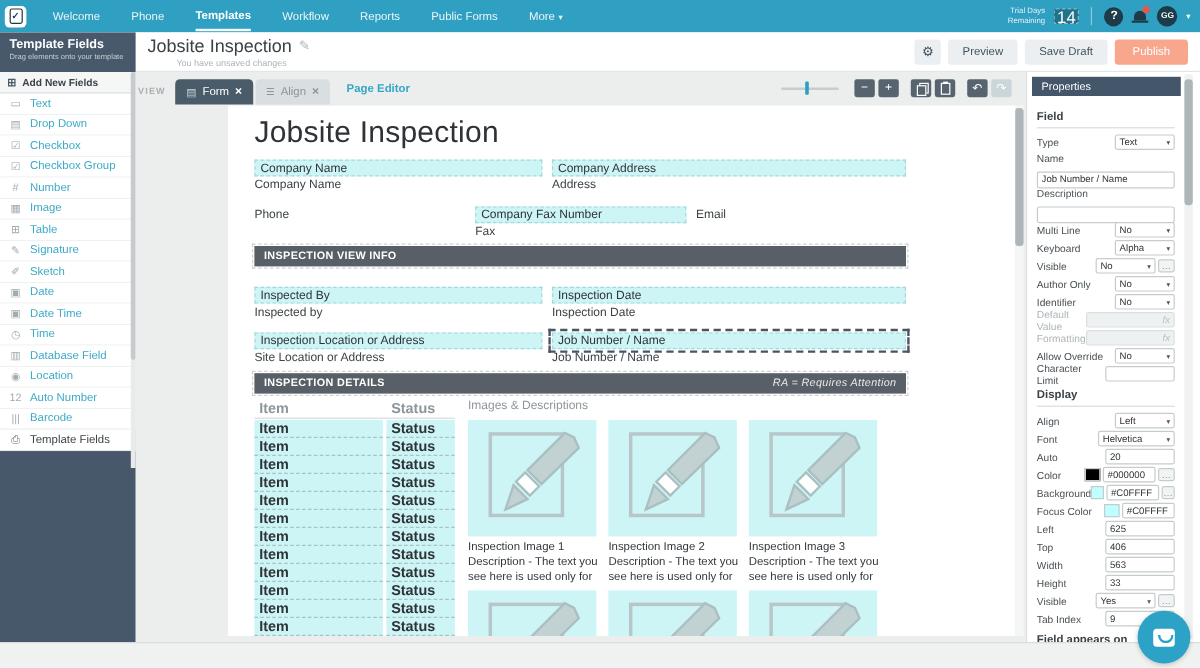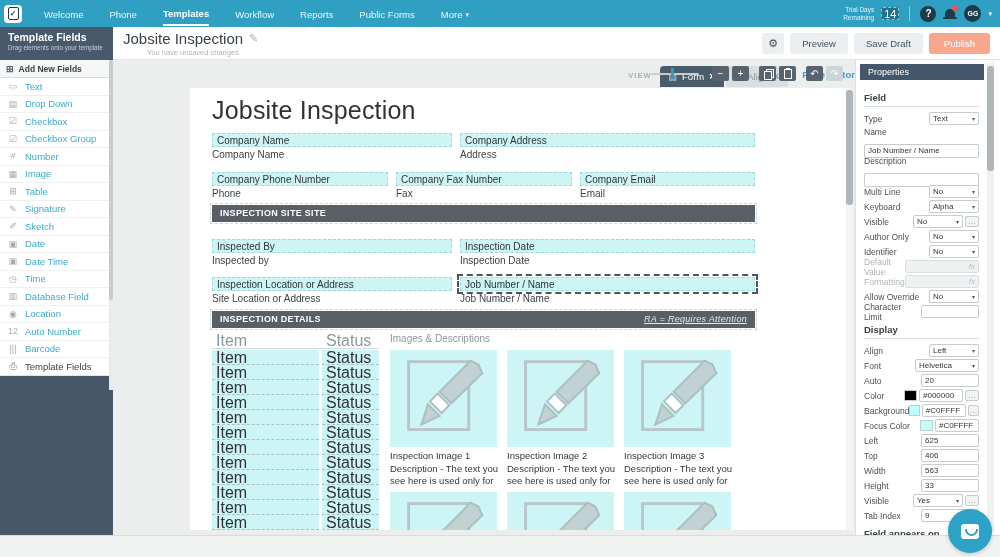--- a/index.html
+++ b/index.html
@@ -10,21 +10,21 @@
   
   .navbar { position:absolute; left:0; top:0; width:1000px; height:27px; background:#2FA0C2; display:flex; align-items:center; }
   .logo { width:18px; height:18px; background:#fff; border-radius:4px; margin-left:4px; display:flex; align-items:center; justify-content:center; }
   .logo-inner { width:11px; height:13px; border:1.5px solid #1C3A4A; border-radius:2px; color:#1C3A4A; font-size:8px; font-weight:bold; display:flex; align-items:center; justify-content:center; }
   .nav-items { display:flex; gap:26px; margin-left:22px; align-items:center; }
   .nav-item { color:#EAF6F9; font-size:9.5px; cursor:pointer; padding:7px 0 5px; display:flex; align-items:center; gap:3px; }
   .nav-item.active { border-bottom:2px solid #fff; color:#fff; font-weight:bold; }
   .nav-caret { font-size:7px; }
   .nav-right { margin-left:auto; display:flex; align-items:center; gap:7px; padding-right:8px; }
   .trial { text-align:right; color:#E6F3F7; font-size:6.5px; line-height:7.5px; }
-  .trial-badge { min-width:17px; height:13px; background:rgba(0,0,0,.28); border:1px dashed rgba(255,255,255,.55); border-radius:2px; color:#fff; font-size:11px; display:flex; align-items:center; justify-content:center; padding:0 2px; }
+  .trial-badge { min-width:17px; height:13px; background:rgba(0,0,0,.28); border:1px dashed rgba(255,255,255,.55); border-radius:2px; color:#fff; font-size:14px; display:flex; align-items:center; justify-content:center; padding:0 2px; }
   .nav-div { width:1px; height:15px; background:rgba(255,255,255,.45); margin:0 3px; }
   .qmark { width:16px; height:16px; border-radius:50%; background:#1E3B49; color:#fff; font-size:10px; font-weight:bold; display:flex; align-items:center; justify-content:center; }
   .bellwrap { position:relative; width:14px; height:14px; }
   .bell { position:absolute; left:2px; top:2px; width:10px; height:8px; background:#1E3B49; border-radius:5px 5px 1px 1px; }
   .bell::after { content:""; position:absolute; left:-2px; top:8px; width:14px; height:2px; background:#1E3B49; border-radius:1px; }
   .bell-dot { position:absolute; right:-1px; top:-2px; width:6px; height:6px; border-radius:50%; background:#E8554D; }
   .avatar { width:17px; height:17px; border-radius:50%; background:#1E3B49; color:#fff; font-size:7px; font-weight:bold; display:flex; align-items:center; justify-content:center; }
   .av-caret { color:#fff; font-size:7px; }
 
   
@@ -51,21 +51,21 @@
   .sb-label { color:#3BAAC6; font-size:9.5px; }
   .sb-footer { height:18px; background:#fff; display:flex; align-items:center; gap:6px; padding-left:7px; border-bottom:1px solid #E3E6E6; cursor:pointer; }
   .sb-footer .sb-ico { color:#5A6670; }
   .sb-footer-label { color:#3B4247; font-size:9.5px; }
   .sb-fill { flex:1; background:#46586A; }
   .sb-scroll { position:absolute; right:0; top:0; width:4px; height:330px; background:#E9EBEB; }
   .sb-thumb { width:4px; height:240px; background:#C6CCCE; border-radius:2px; }
 
   
   .workarea { position:absolute; left:113px; top:60px; width:742px; height:475px; background:#ECEDED; }
-  .tabbar { position:relative; height:27px; display:flex; align-items:flex-end; padding-left:2px;justify-content:flex-end; }
+  .tabbar { position:relative; height:27px; display:flex; align-items:flex-end; padding-left:2px; }
   .view-label { font-size:7.5px; font-weight:bold; letter-spacing:1px; color:#A9B0B4; margin:0 8px 7px 0; }
   .tab { height:21px; border-radius:4px 4px 0 0; display:flex; align-items:center; gap:5px; padding:0 9px; font-size:9.5px; cursor:pointer; }
   .tab.form { background:#4A5C69; color:#fff; }
   .tab.form .tab-ico { color:#C9D4D9; font-size:9px; }
   .tab.form .tab-x { color:#fff; font-weight:bold; font-size:10px; }
   .tab.list { background:#D9DEE0; color:#8A969D; margin-left:2px; }
   .tab.list .tab-ico { font-size:8px; }
   .tab.list .tab-x { font-weight:bold; font-size:10px; color:#8A969D; }
   .page-editor { color:#35A7C6; font-size:9.5px; font-weight:bold; margin:0 0 7px 14px; cursor:pointer; }
   .ctrl-group { position:absolute; right:12px; top:6px; display:flex; align-items:center; gap:3px; }
@@ -85,26 +85,26 @@
   .canvas { position:absolute; left:77px; top:28px; width:656px; height:442px; background:#fff; overflow:hidden; }
   .canvas-scroll { position:absolute; left:733px; top:28px; width:7px; height:442px; background:#F4F5F5; }
   .canvas-thumb { width:7px; height:115px; background:#AEB6BA; border-radius:3px; margin-top:2px; }
   .c-title { position:absolute; left:22px; top:8px; font-size:25px; color:#2F3337; font-weight:500; letter-spacing:.2px; }
   .frow { position:absolute; left:22px; display:flex; gap:8px; }
   .ffield { cursor:pointer; }
   .fval { height:14px; line-height:13px; background:#CDF5F6; border:1px dashed rgba(88,160,165,.35); font-size:10px; color:#2F3337; padding:0 4px; overflow:hidden; white-space:nowrap; }
   .flab { font-size:10px; color:#3C4246; margin-top:2px; }
   .ffield.selected .fval { outline:2px dashed #4A5560; outline-offset:1px; }
   .sec { position:absolute; left:22px; width:543px; height:17px; background:#585F66; color:#fff; font-size:9px; font-weight:bold; letter-spacing:.3px; line-height:17px; padding:0 8px; outline:1px dashed #CFD3D3; outline-offset:1px; display:flex; justify-content:space-between; }
-  .sec-note { font-weight:normal; font-style:italic; font-size:9px; color:#E8EAEA;text-decoration:underline; }
+  .sec-note { font-weight:normal; font-style:italic; font-size:9px; color:#E8EAEA; }
 
   .tablewrap { position:absolute; left:22px; top:245px; width:167px; }
   .trow { display:flex; gap:3px; }
   .trow.thead { border-bottom:1px solid #D5DADC; height:16px; margin-bottom:1px; }
-  .tcell { font-size:16px; line-height:15px; padding:0 4px; }
+  .tcell { font-size:12px; line-height:15px; padding:0 4px;font-weight:bold; }
   .tcell.c1 { width:107px; }
   .tcell.c2 { width:57px; }
   .thead .tcell { color:#8D969B; }
   .tcell.cyan { background:#CDF5F6; color:#2F3337; border-bottom:1px dashed #A6C3C5; height:15px; }
 
   .imageswrap { position:absolute; left:200px; top:245px; width:400px; }
   .img-header { font-size:10px; color:#8D969B; height:17px; }
   .img-grid { display:flex; gap:10px; }
   .imgbox { width:107px; height:97px; background:#CDF5F6; cursor:pointer; }
   .imgbox svg { width:100%; height:100%; }
@@ -336,34 +336,32 @@
             <div class="fval">Company Name</div>
             <div class="flab">Company Name</div>
           </div>
           <div class="ffield" style="width: 295px;">
             <div class="fval">Company Address</div>
             <div class="flab">Address</div>
           </div>
         </div>
       <div class="frow" style="top:84px">
           <div class="ffield" style="width: 176px;">
-            <div class="fval">Company Phone Number</div>
             <div class="flab">Phone</div>
           </div>
           <div class="ffield" style="width: 176px;">
             <div class="fval">Company Fax Number</div>
             <div class="flab">Fax</div>
           </div>
           <div class="ffield" style="width: 175px;">
-            <div class="fval">Company Email</div>
             <div class="flab">Email</div>
           </div>
         </div>
       <div class="sec" style="top:117px">
-        <span>INSPECTION SITE SITE</span>
+        <span>INSPECTION VIEW INFO</span>
       </div>
       <div class="frow" style="top:151px">
           <div class="ffield" style="width: 240px;">
             <div class="fval">Inspected By</div>
             <div class="flab">Inspected by</div>
           </div>
           <div class="ffield" style="width: 295px;">
             <div class="fval">Inspection Date</div>
             <div class="flab">Inspection Date</div>
           </div>

